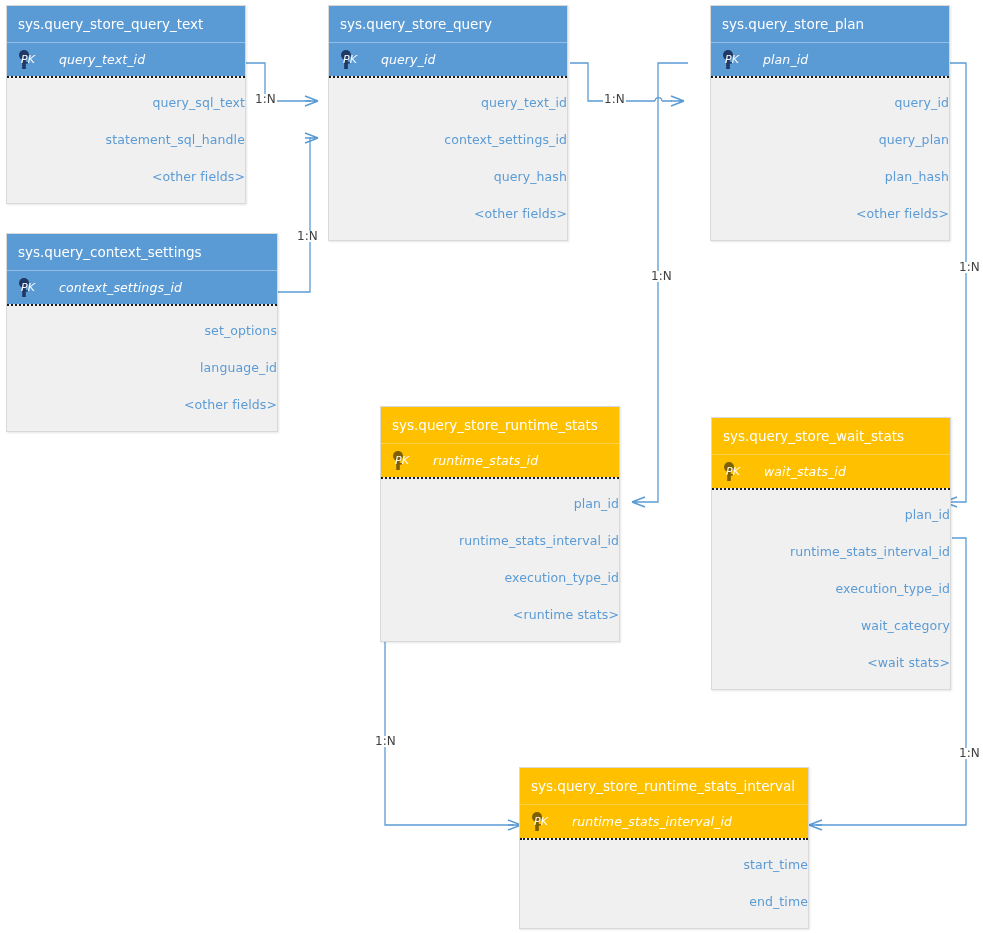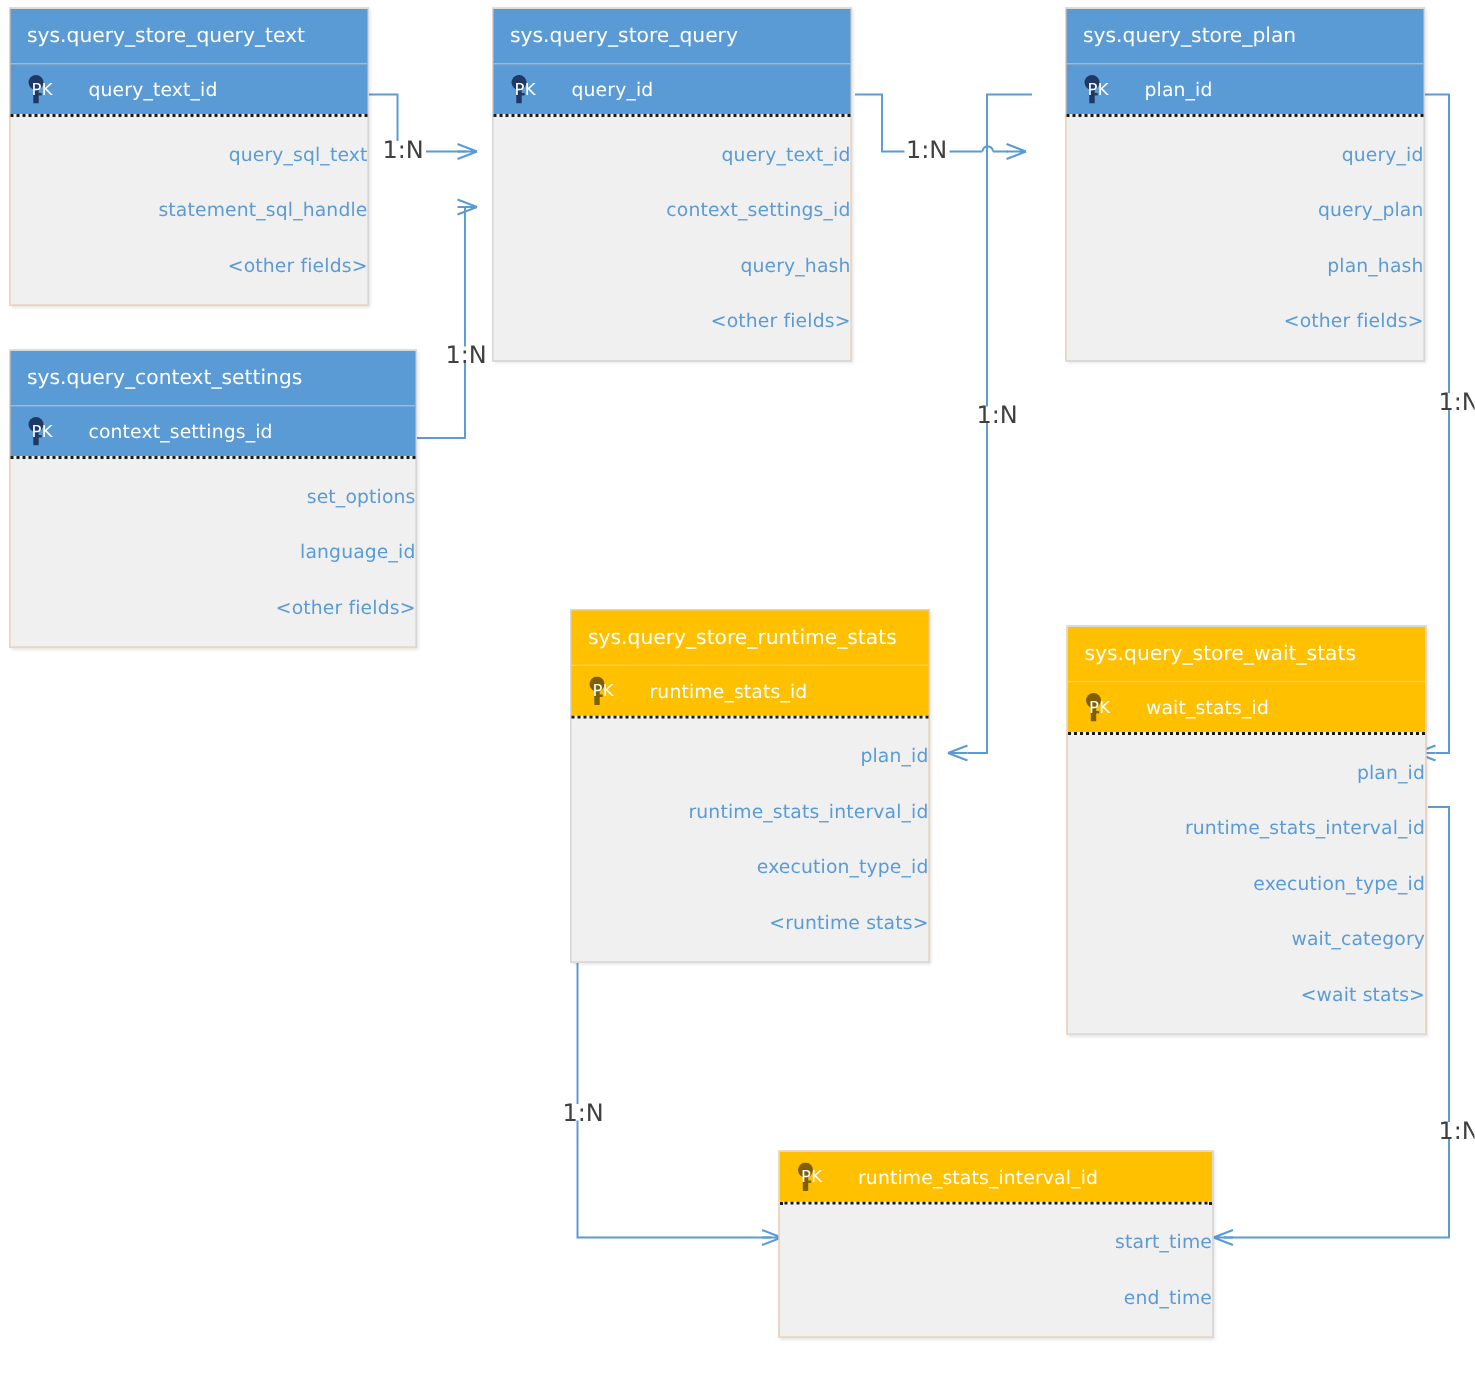--- a/index.html
+++ b/index.html
@@ -9,21 +9,21 @@
     width:983px;height:933px;position:relative;overflow:hidden;
     -webkit-font-smoothing:antialiased;
   }
   #canvas{position:absolute;left:0;top:0;width:983px;height:933px;}
   #edges{position:absolute;left:0;top:0;width:983px;height:933px;pointer-events:none;}
 
   
   .entity{
     position:absolute;
     box-sizing:border-box;
-    background:#fdba74;
+    background:#0f172a;
     border:1px solid #d9d9d9;
     box-shadow:1px 1px 2px rgba(0,0,0,0.10);
   }
   .ent-title{
     box-sizing:border-box;
     height:37px;
     line-height:37px;
     padding-left:11px;
     font-size:13.5px;
     color:#ffffff;
@@ -31,20 +31,21 @@
     overflow:hidden;
   }
   .ent-pk{
     box-sizing:border-box;
     height:33px;
     line-height:33px;
     position:relative;
     white-space:nowrap;
     font-size:12.5px;
     color:#ffffff;
+    font-style:italic;
   }
   .ent-body{
     box-sizing:border-box;
     border-top:2px dotted #1a1a1a;
     padding-top:6px;
     padding-bottom:8px;
     background:#f0f0f0;
     text-align:right;
   }
   .field{
@@ -74,21 +75,21 @@
   }
   .orange .pk-label{color:#ffffff;}
   .pk-name{
     position:absolute;left:52px;top:0;height:33px;line-height:33px;
     font-size:12.5px;color:#ffffff;white-space:nowrap;letter-spacing:0.1px;
   }
 
   
   .card{
     position:absolute;
-    font-size:16px;
+    font-size:12px;
     color:#404040;
     font-family:"DejaVu Sans","Liberation Sans",sans-serif;
     background:#ffffff;
     padding:0 1px;
     line-height:11px;
     white-space:nowrap;
   }
 </style>
 </head>
 <body>
@@ -260,20 +261,21 @@
     <div class="ent-body">
       <div class="field">plan_id</div>
       <div class="field">runtime_stats_interval_id</div>
       <div class="field">execution_type_id</div>
       <div class="field">wait_category</div>
       <div class="field">&lt;wait stats&gt;</div>
     </div>
   </div>
 
   <div class="entity orange" style="left:519px;top:767px;width:290px;">
+    <div class="ent-title">sys.query_store_runtime_stats_interval</div>
     <div class="ent-pk">
       <span class="key-wrap">
         <svg class="key-ico" viewBox="0 0 12 19" xmlns="http://www.w3.org/2000/svg">
           <circle cx="6" cy="5" r="5" fill="#7f6000"></circle>
           <rect x="4.2" y="8" width="3.6" height="11" fill="#7f6000"></rect>
           <rect x="4.2" y="12" width="5.6" height="1.6" fill="#7f6000"></rect>
         </svg>
       </span>
       <span class="pk-label">PK</span>
       <span class="pk-name">runtime_stats_interval_id</span>

